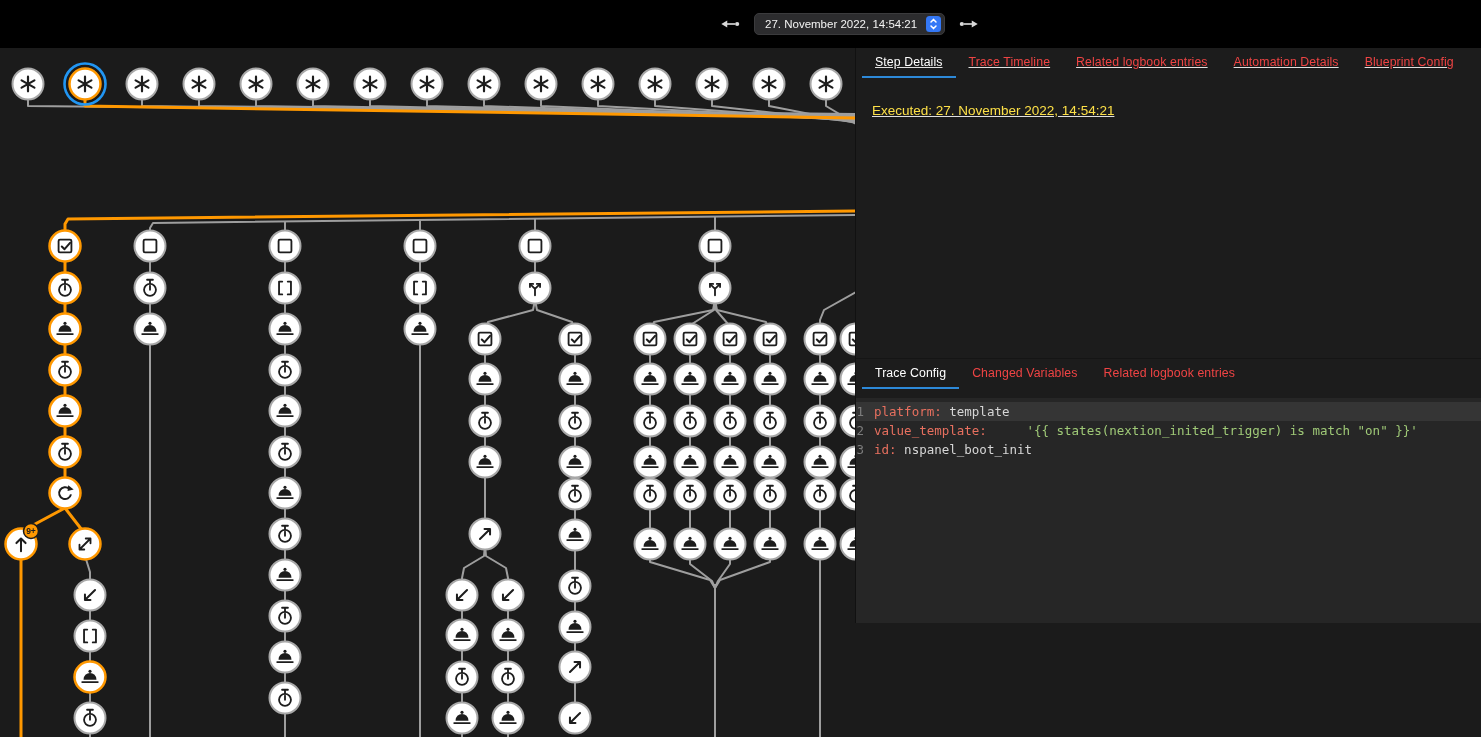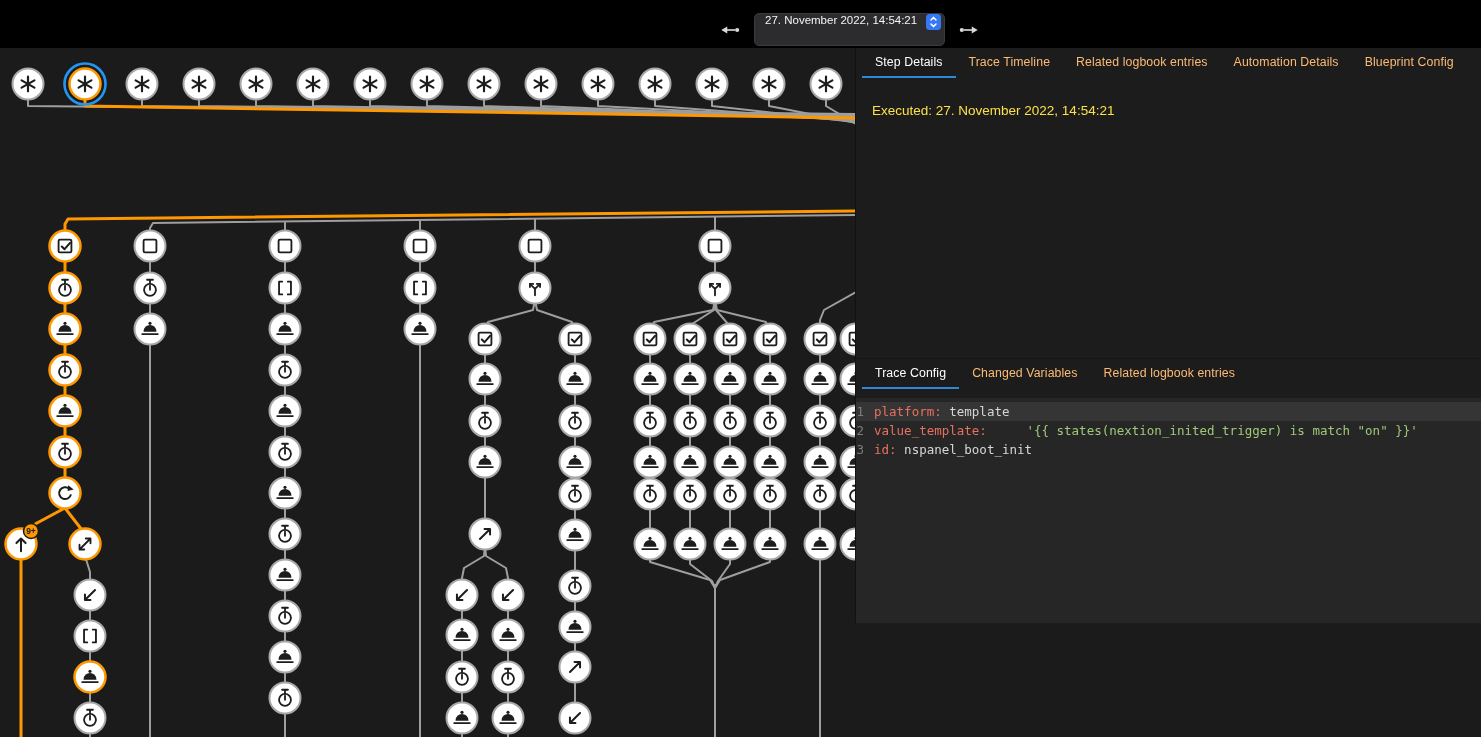--- a/index.html
+++ b/index.html
@@ -12,34 +12,34 @@
   body{
     width:1481px;height:737px;position:relative;overflow:hidden;
     background:#1b1b1b;color:#e0e0e0;
     font-family:"Liberation Sans",sans-serif;
   }
   
   .topbar{position:absolute;left:0;top:0;width:1481px;height:48px;background:#000;}
   .trace-nav{position:absolute;left:719px;top:13px;display:flex;align-items:center;gap:13px;}
   .nav-arrow{background:none;border:none;padding:0;margin:0;cursor:pointer;display:flex;align-items:center;}
   .date-select{
-    display:flex;align-items:flex-start;gap:9px;height:33px;
+    display:flex;align-items:center;gap:9px;height:22px;
     background:#2c2c2e;border:1px solid #3b3b3d;border-radius:5px;
     padding:0 3px 0 10px;font-size:11.5px;color:#f4f4f4;cursor:pointer;white-space:nowrap;
   }
   .stepper{width:15px;height:16px;border-radius:3.5px;background:var(--stepper);
     display:flex;align-items:center;justify-content:center;flex:none;}
   
   .graph-pane{position:absolute;left:0;top:48px;width:855px;height:689px;background:#1b1b1b;}
   .graph-pane svg{display:block;}
   
   .right-panel{position:absolute;left:855px;top:48px;width:626px;height:575px;
-    background:#1c1c1c;border-left:1px solid #111;}
+    background:#1c1c1c;border-left:1px solid #111;text-decoration:underline;}
   .tabs-row{display:flex;align-items:stretch;height:30px;padding:0 6px;}
-  .tab{display:flex;align-items:center;padding:0 13px;font-size:12.3px;color:#fdba74;
+  .tab{display:flex;align-items:center;padding:0 13px;font-size:12.3px;color:#ef4444;
     border-bottom:2px solid transparent;cursor:pointer;white-space:nowrap;letter-spacing:.1px;}
   .tab.active{border-bottom-color:var(--accent);color:#fff;}
   .executed{margin:25px 16px;font-size:13.5px;color:#fde047;}
   .bottom-section{position:absolute;left:0;top:310px;right:0;bottom:0;border-top:1px solid #151515;}
   .code-block{position:absolute;left:0;top:39px;right:0;bottom:0;background:#262626;
     font-family:"DejaVu Sans Mono",monospace;font-size:12.5px;line-height:19px;padding-top:4px;}
   .code-line{display:flex;}
   .code-line.hl{background:rgba(255,255,255,.07);}
   .ln{width:18px;text-align:right;padding-right:10px;color:#7c7c7c;flex:none;user-select:none;}
   .lc{white-space:pre;}

